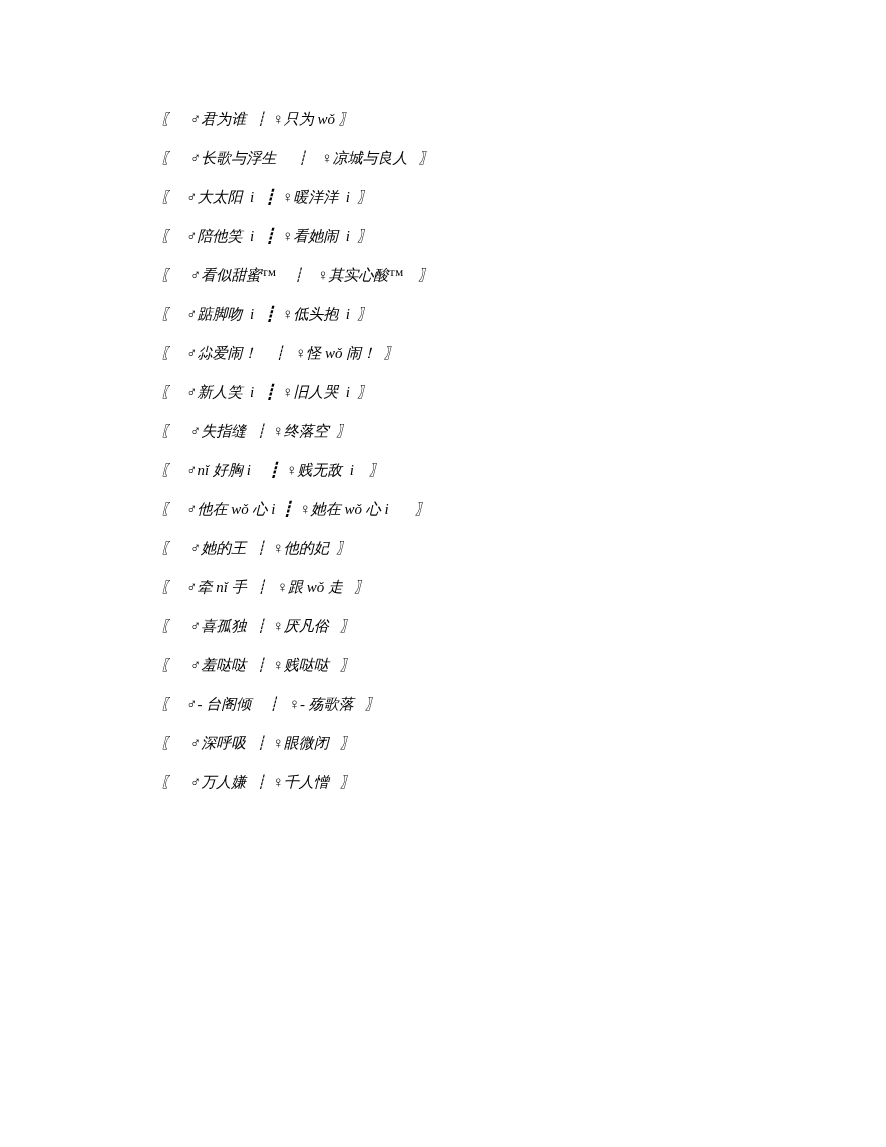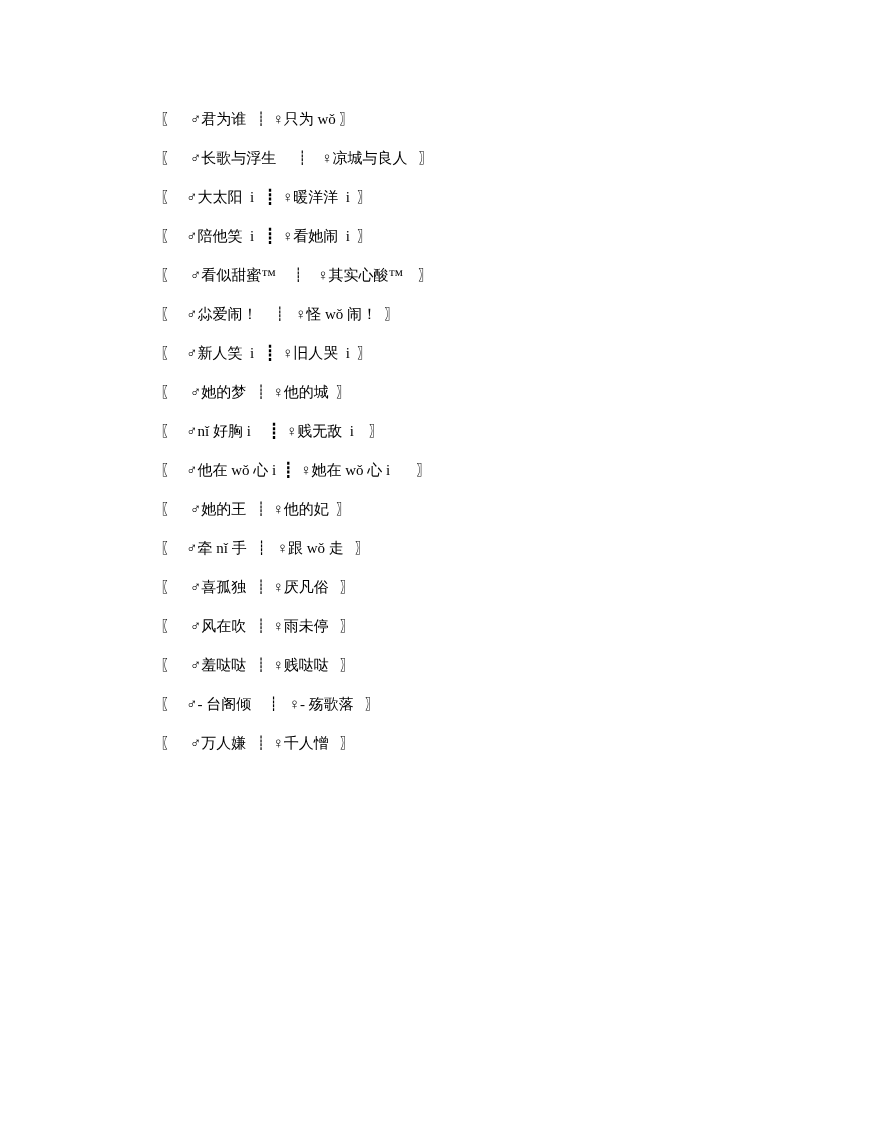--- a/index.html
+++ b/index.html
@@ -10,38 +10,40 @@
       font-size: 15px;
       color: #000000;
       width: 886px;
     }
     .page {
       padding: 110px 0 100px 160px;
     }
     .line {
       margin-bottom: 20px;
       white-space: pre;
+      font-style: italic;
     }
   </style>
 </head>
 <body>
 
 <div class="page">
   <div id="lines-container">
       <div class="line">〖    ♂君为谁  ┋ ♀只为 wǒ 〗</div>
       <div class="line">〖    ♂长歌与浮生     ┋   ♀凉城与良人   〗</div>
       <div class="line">〖   ♂大太阳  i   ┋  ♀暖洋洋  i  〗</div>
       <div class="line">〖   ♂陪他笑  i   ┋  ♀看她闹  i  〗</div>
       <div class="line">〖    ♂看似甜蜜™    ┋   ♀其实心酸™    〗</div>
+      <div class="line">〖   ♂踮脚吻  i   ┋  ♀低头抱  i  〗</div>
       <div class="line">〖   ♂尛爱闹！    ┋  ♀怪 wǒ 闹！  〗</div>
       <div class="line">〖   ♂新人笑  i   ┋  ♀旧人哭  i  〗</div>
-      <div class="line">〖    ♂她的梦  ┋ ♀他的城  〗</div>
+      <div class="line">〖    ♂失指缝  ┋ ♀终落空  〗</div>
       <div class="line">〖   ♂nǐ 好胸 i     ┋  ♀贱无敌  i    〗</div>
       <div class="line">〖   ♂他在 wǒ 心 i  ┋  ♀她在 wǒ 心 i       〗</div>
       <div class="line">〖    ♂她的王  ┋ ♀他的妃  〗</div>
       <div class="line">〖   ♂牵 nǐ 手  ┋  ♀跟 wǒ 走   〗</div>
       <div class="line">〖    ♂喜孤独  ┋ ♀厌凡俗   〗</div>
-      <div class="line">〖    ♂风在吹  ┋ ♀雨未停   〗</div>
       <div class="line">〖    ♂羞哒哒  ┋ ♀贱哒哒   〗</div>
       <div class="line">〖   ♂- 台阁倾    ┋  ♀- 殇歌落   〗</div>
+      <div class="line">〖    ♂深呼吸  ┋ ♀眼微闭   〗</div>
       <div class="line">〖    ♂万人嫌  ┋ ♀千人憎   〗</div>
     </div>
 </div>
 
 </body></html>

